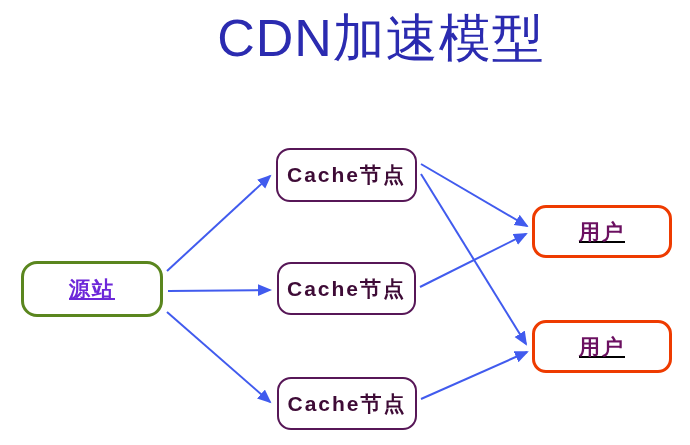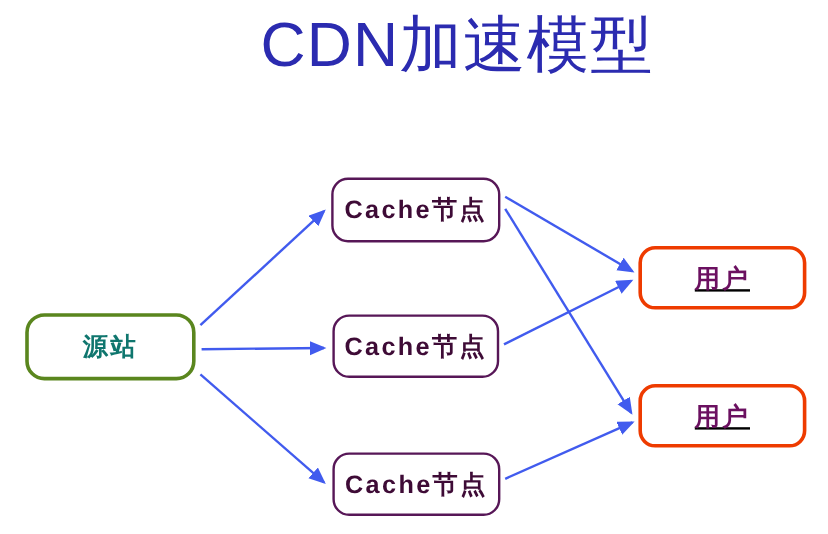--- a/index.html
+++ b/index.html
@@ -65,21 +65,21 @@
       <line x1="167" y1="271" x2="270" y2="176" stroke="#415BEE" stroke-width="2" marker-end="url(#arrowhead)"></line>
       <line x1="168" y1="291" x2="270" y2="290" stroke="#415BEE" stroke-width="2" marker-end="url(#arrowhead)"></line>
       <line x1="167" y1="312" x2="270" y2="402" stroke="#415BEE" stroke-width="2" marker-end="url(#arrowhead)"></line>
       <line x1="421" y1="164" x2="527" y2="226" stroke="#415BEE" stroke-width="2" marker-end="url(#arrowhead)"></line>
       <line x1="421" y1="174" x2="526" y2="344" stroke="#415BEE" stroke-width="2" marker-end="url(#arrowhead)"></line>
       <line x1="420" y1="287" x2="526" y2="234" stroke="#415BEE" stroke-width="2" marker-end="url(#arrowhead)"></line>
       <line x1="421" y1="399" x2="527" y2="352" stroke="#415BEE" stroke-width="2" marker-end="url(#arrowhead)"></line>
     </svg>
 
   <div class="node node-origin" style="left: 21px; top: 261px; width: 142px; height: 56px; border-color: rgb(90, 134, 30);">
-    <span class="label" style="color: #0f766e;">源站</span>
+    <span class="label" style="color: #6d28d9; text-decoration: underline;">源站</span>
   </div>
 
   <div class="node node-cache" style="left: 276px; top: 148px; width: 141px; height: 54px; border-color: rgb(87, 23, 87);">
     <span class="label" style="color: rgb(62, 11, 54);">Cache节点</span>
   </div>
 
   <div class="node node-cache" style="left: 277px; top: 262px; width: 139px; height: 53px; border-color: rgb(87, 23, 87);">
     <span class="label" style="color: rgb(62, 11, 54);">Cache节点</span>
   </div>
 

